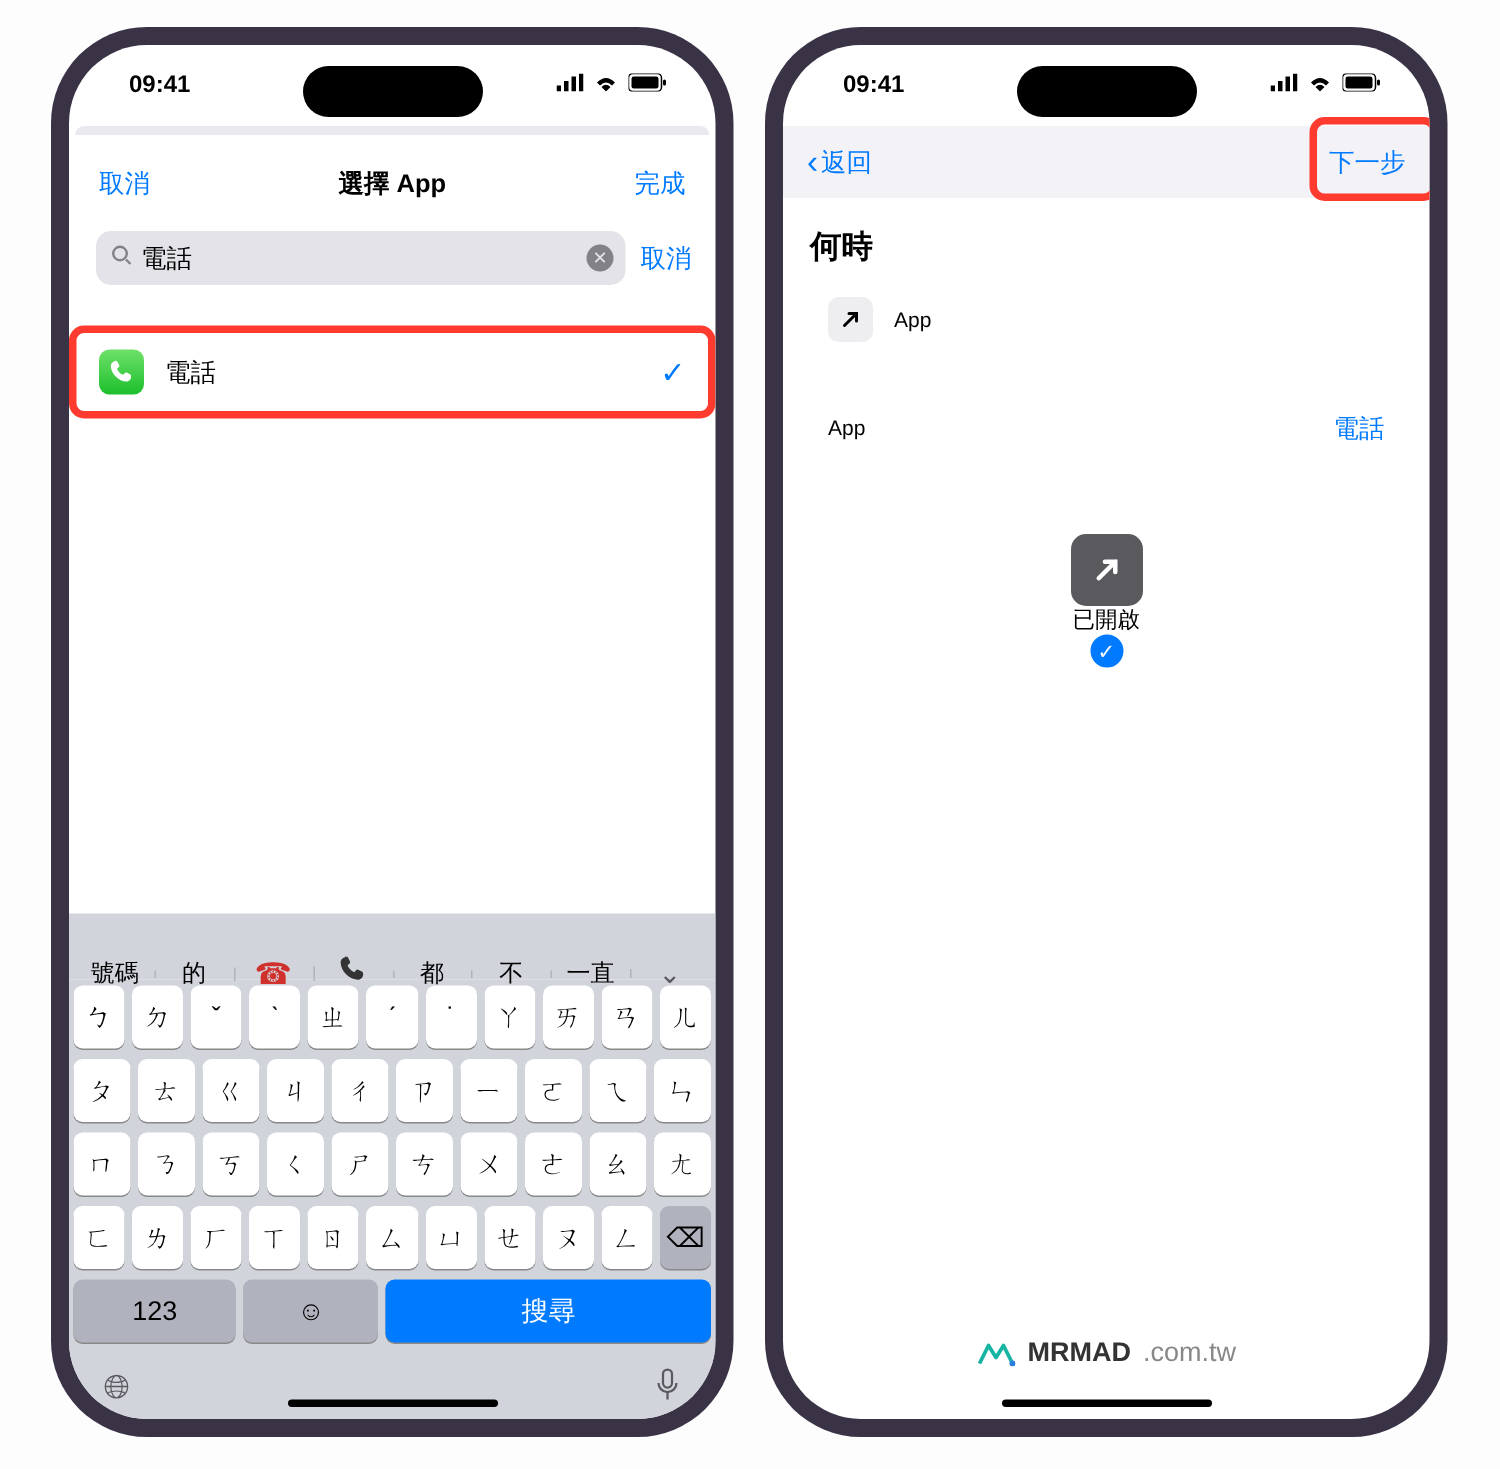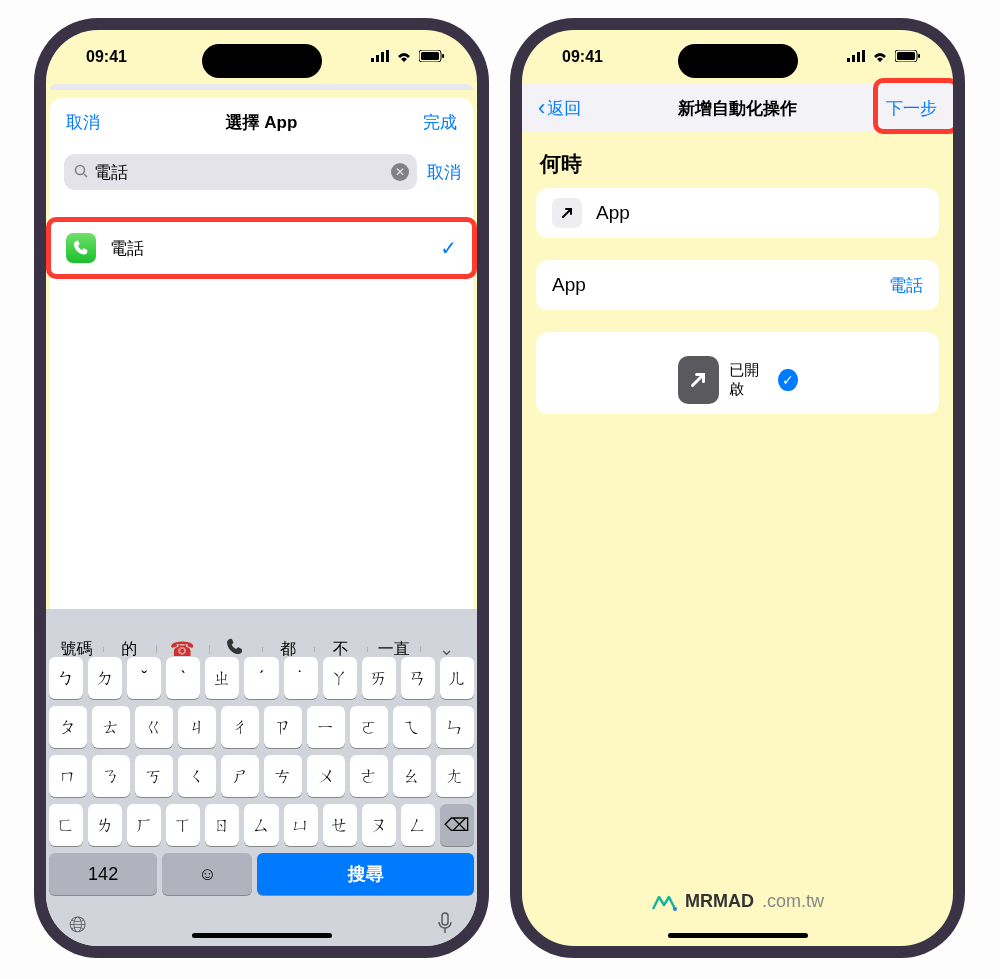--- a/index.html
+++ b/index.html
@@ -4,21 +4,21 @@
 <style>
   * { box-sizing: border-box; margin: 0; padding: 0; font-family: -apple-system, "Helvetica Neue", Arial, sans-serif; }
   body { width: 1000px; height: 979px; background: #fdfdfd; position: relative; }
   .phone {
     position: absolute; width: 455px; height: 940px; top: 18px;
     background: #3a3346; border-radius: 64px; padding: 12px;
   }
   .phone.left { left: 34px; }
   .phone.right { left: 510px; }
   .screen {
-    width: 100%; height: 100%; background: #fef9c3; border-radius: 52px;
+    width: 100%; height: 100%; background: #ffffff; border-radius: 52px;
     overflow: hidden; position: relative; display: flex; flex-direction: column;
   }
   .status-bar {
     height: 54px; display: flex; justify-content: space-between; align-items: center;
     padding: 0 32px 0 40px; font-size: 16px; font-weight: 600; color: #000;
   }
   .status-right { display: flex; gap: 6px; align-items: center; }
   .notch {
     position: absolute; top: 14px; left: 50%; transform: translateX(-50%);
     width: 120px; height: 34px; background: #000; border-radius: 20px;
@@ -70,39 +70,39 @@
   .sugg.ph { font-size:20px; }
   .sugg.chev { font-size:18px; color:#5a5a5e; }
   .keyboard { background:#d1d4db; padding:4px 3px 6px 3px; display:flex; flex-direction:column; gap:7px; }
   .kb-row { display:flex; gap:5px; }
   .key {
     flex:1; height:42px; background:#fff; border-radius:6px;
     box-shadow: 0 1px 0 #888; display:flex; align-items:center; justify-content:center;
     font-size:18px; color:#000;
   }
   .key.fn { background:#b0b3bd; }
-  .key.search { background:#007aff; color:#fff; flex:2.4;font-weight:bold; }
+  .key.search { background:#007aff; color:#fff; flex:2.4; }
   .key.num { flex:1.2; }
   .key.space { flex:5; }
   .kb-bottom { display:flex; justify-content:space-between; padding:10px 20px 0 20px; color:#5a5a5e; font-size:22px; }
   .home-ind { position:absolute; bottom:8px; left:50%; transform:translateX(-50%); width:140px; height:5px; background:#000; border-radius:3px; }
   
   .section-hdr { font-size:21px; font-weight:700; padding:18px 18px 10px 18px; }
   .card {
     background:#fff; margin:0 14px; border-radius:12px; padding:0 16px;
   }
   .card-row { display:flex; align-items:center; height:50px; }
   .open-icon {
     width:30px; height:30px; border-radius:7px; background:#eeeef0; display:flex;
     align-items:center; justify-content:center; margin-right:14px; color:#000;
   }
-  .card-row .lbl { flex:1; font-size:19px; }
+  .card-row .lbl { flex:1; font-size:14px; }
   .card-row .val { color:#007aff; font-size:17px; }
   .toggle-row { display:flex; justify-content:space-around; padding:24px 0 10px 0; }
-  .toggle-col { display:flex; align-items:center; gap:10px; width:120px; }
+  .toggle-col { display:flex; flex-direction:column; align-items:center; width:120px; }
   .big-icon { width:48px; height:48px; border-radius:10px; background:#5a5a5e; color:#fff; display:flex; align-items:center; justify-content:center; font-size:24px; }
   .radio { width:22px; height:22px; border-radius:50%; border:1.5px solid #c7c7cc; display:flex; align-items:center; justify-content:center; }
   .radio.sel { background:#007aff; border-color:#007aff; color:#fff; font-size:14px; }
   .watermark {
     position:absolute; bottom:34px; left:0; right:0; display:flex; justify-content:center;
     align-items:center; gap:8px; font-size:18px; font-weight:700; color:#333;
   }
   .wm-logo { width:26px; height:18px; position:relative; }
   .wm-logo svg { width:26px; height:18px; }
   .grey-domain { color:#888; font-weight:500;text-align:right; }
@@ -234,21 +234,21 @@
         <span class="key">ㄒ</span>
         <span class="key">ㄖ</span>
         <span class="key">ㄙ</span>
         <span class="key">ㄩ</span>
         <span class="key">ㄝ</span>
         <span class="key">ㄡ</span>
         <span class="key">ㄥ</span>
         <span class="key fn">⌫</span>
       </div>
       <div class="kb-row">
-        <span class="key fn num">142</span>
+        <span class="key fn num">123</span>
         <span class="key fn" style="flex:1">☺</span>
         <span class="key search">搜尋</span>
       </div>
       <div class="kb-bottom">
         <span>🌐︎</span>
         <span>
           <svg width="18" height="22" viewBox="0 0 18 22">
               <rect x="6" y="1" width="6" height="12" rx="3" fill="none" stroke="#5a5a5e" stroke-width="1.5"></rect>
               <path d="M3 10a6 6 0 0 0 12 0" fill="none" stroke="#5a5a5e" stroke-width="1.5"></path>
               <line x1="9" y1="16" x2="9" y2="21" stroke="#5a5a5e" stroke-width="1.5"></line>
@@ -287,21 +287,20 @@
             </svg>
         </span>
       </div>
     </div>
 
     <div class="nav" style="background:#f2f2f7">
       <span class="left-btn">
         <span style="font-size:22px;margin-right:2px">‹</span>
         <span>返回</span>
       </span>
-      <span class="title">新增自動化操作</span>
       <span class="right-btn">下一步</span>
       <div class="right-nav-highlight"></div>
     </div>
 
     <div class="section-hdr">何時</div>
 
     <div class="card">
       <div class="card-row">
         <span class="open-icon">
           <svg width="16" height="16" viewBox="0 0 16 16">

